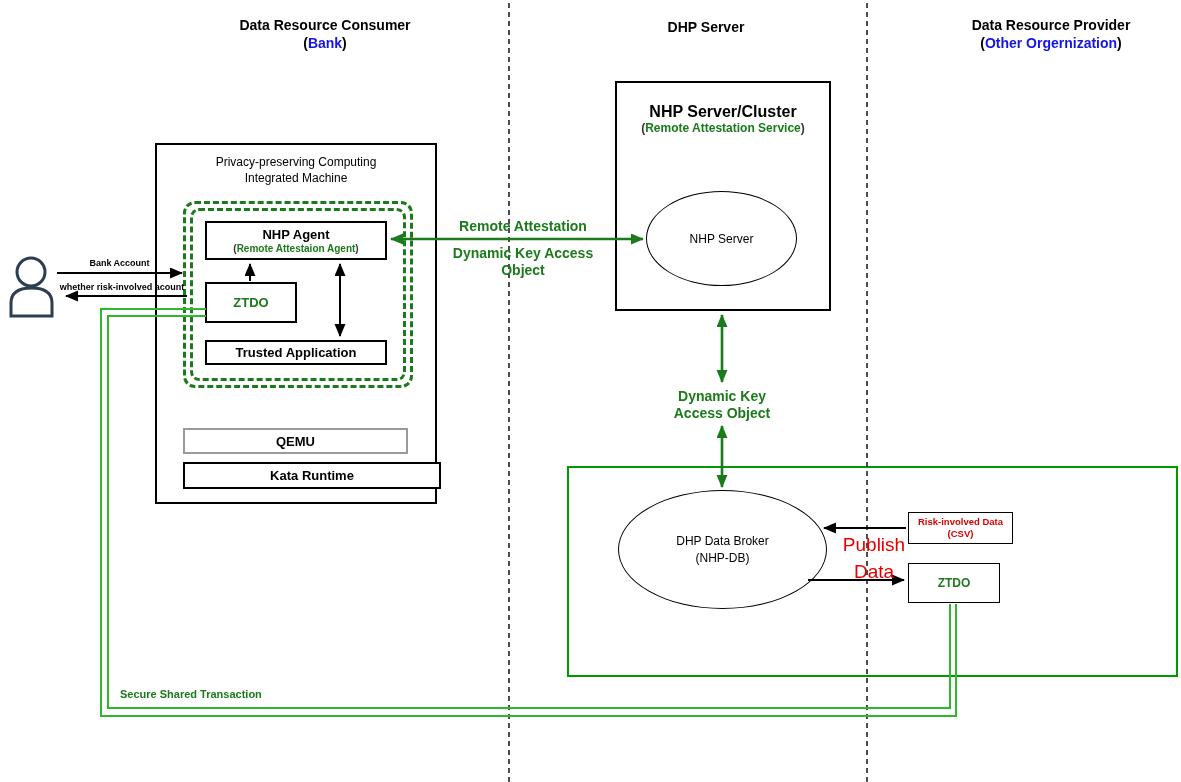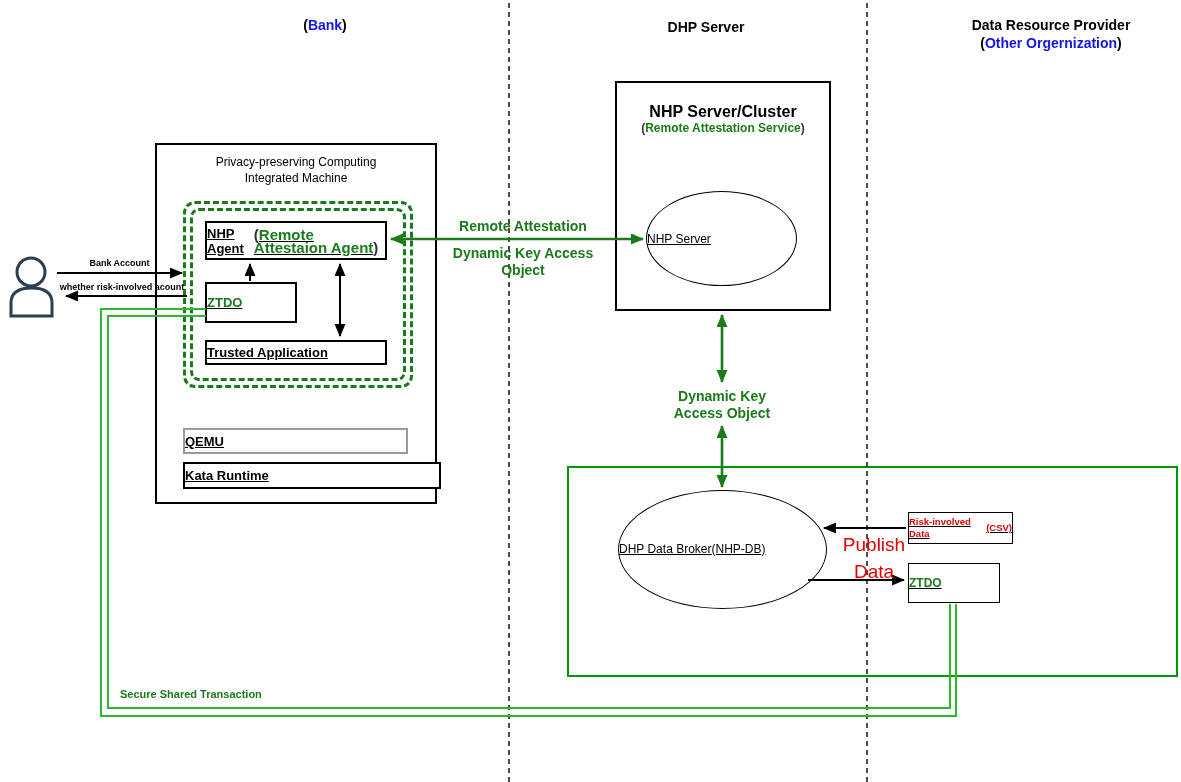--- a/index.html
+++ b/index.html
@@ -11,39 +11,40 @@
   #stage{position:relative;width:1181px;height:782px;background:#ffffff;
          font-family:"Liberation Sans",sans-serif;color:#000;overflow:hidden;}
   .box{position:absolute;box-sizing:border-box;border:2px solid #000;background:#fff;z-index:2;}
   .lbl{position:absolute;z-index:6;white-space:nowrap;}
   .ctr{text-align:center;}
   .bold{font-weight:700;}
   .green{color:var(--green-dark,#1b7a1b);}
   .blue{color:var(--blue,#1414e8);}
   .red{color:var(--red,#e60000);}
   .paren{color:#333;}
-  .flexctr{display:flex;align-items:center;justify-content:flex-start;text-decoration:underline;}
+  .flexctr{display:flex;flex-direction:column;align-items:center;justify-content:center;}
   .ellipse{border-radius:50%;border:1.6px solid #000;}
   .dashedbrd{position:absolute;box-sizing:border-box;border:3px dashed var(--green-dark,#1b7a1b);
              background:transparent;z-index:3;}
   svg.overlay{position:absolute;left:0;top:0;z-index:5;pointer-events:none;}
   .hdr{font-size:14px;font-weight:700;line-height:18px;}
   .mkB{fill:#000;}
   .mkG{fill:var(--green-dark,#1b7a1b);}
   .blkln{stroke:#000;stroke-width:2;fill:none;}
   .grnln{stroke:var(--green-dark,#1b7a1b);stroke-width:2.6;fill:none;}
   .loop{stroke:var(--green-bright,#2eb82e);stroke-width:2;fill:none;}
   .divider{stroke:#000;stroke-width:1.4;stroke-dasharray:5 4;fill:none;}
 </style>
 </head>
 <body>
 
 <div id="stage">
 
   <div class="lbl ctr hdr" style="left:205px;top:16px;width:240px;">
+    <div>Data Resource Consumer</div>
     <div><span class="paren" style="color:#000">(</span><span class="blue">Bank</span><span class="paren" style="color:#000">)</span></div>
   </div>
   <div class="lbl ctr hdr" style="left:606px;top:18px;width:200px;">
     <div>DHP Server</div>
   </div>
   <div class="lbl ctr hdr" style="left:941px;top:16px;width:220px;">
     <div>Data Resource Provider</div>
     <div><span class="paren" style="color:#000">(</span><span class="blue">Other Orgernization</span><span class="paren" style="color:#000">)</span></div>
   </div>
 
@@ -51,21 +52,21 @@
   <div class="lbl ctr" style="left:156px;top:154px;width:280px;font-size:12px;line-height:16px;z-index:4;">
     <div>Privacy-preserving Computing</div>
     <div>Integrated Machine</div>
   </div>
 
   <div class="dashedbrd" style="left:183px;top:201px;width:230px;height:187px;border-radius:12px;"></div>
   <div class="dashedbrd" style="left:190px;top:208px;width:216px;height:173px;border-radius:9px;"></div>
 
   <div class="box flexctr" style="left:205px;top:221px;width:182px;height:39px;z-index:4;">
     <div class="bold" style="font-size:13px;line-height:15px;">NHP Agent</div>
-    <div class="bold green" style="font-size:15px;line-height:13px;"><span class="paren">(</span><span>Remote Attestaion Agent</span><span class="paren">)</span></div>
+    <div class="bold green" style="font-size:10px;line-height:13px;"><span class="paren">(</span><span>Remote Attestaion Agent</span><span class="paren">)</span></div>
   </div>
 
   <div class="box flexctr" style="left:205px;top:282px;width:92px;height:41px;z-index:4;">
     <div class="bold green" style="font-size:13px;">ZTDO</div>
   </div>
 
   <div class="box flexctr" style="left:205px;top:340px;width:182px;height:25px;z-index:4;">
     <div class="bold" style="font-size:13px;">Trusted Application</div>
   </div>
 

